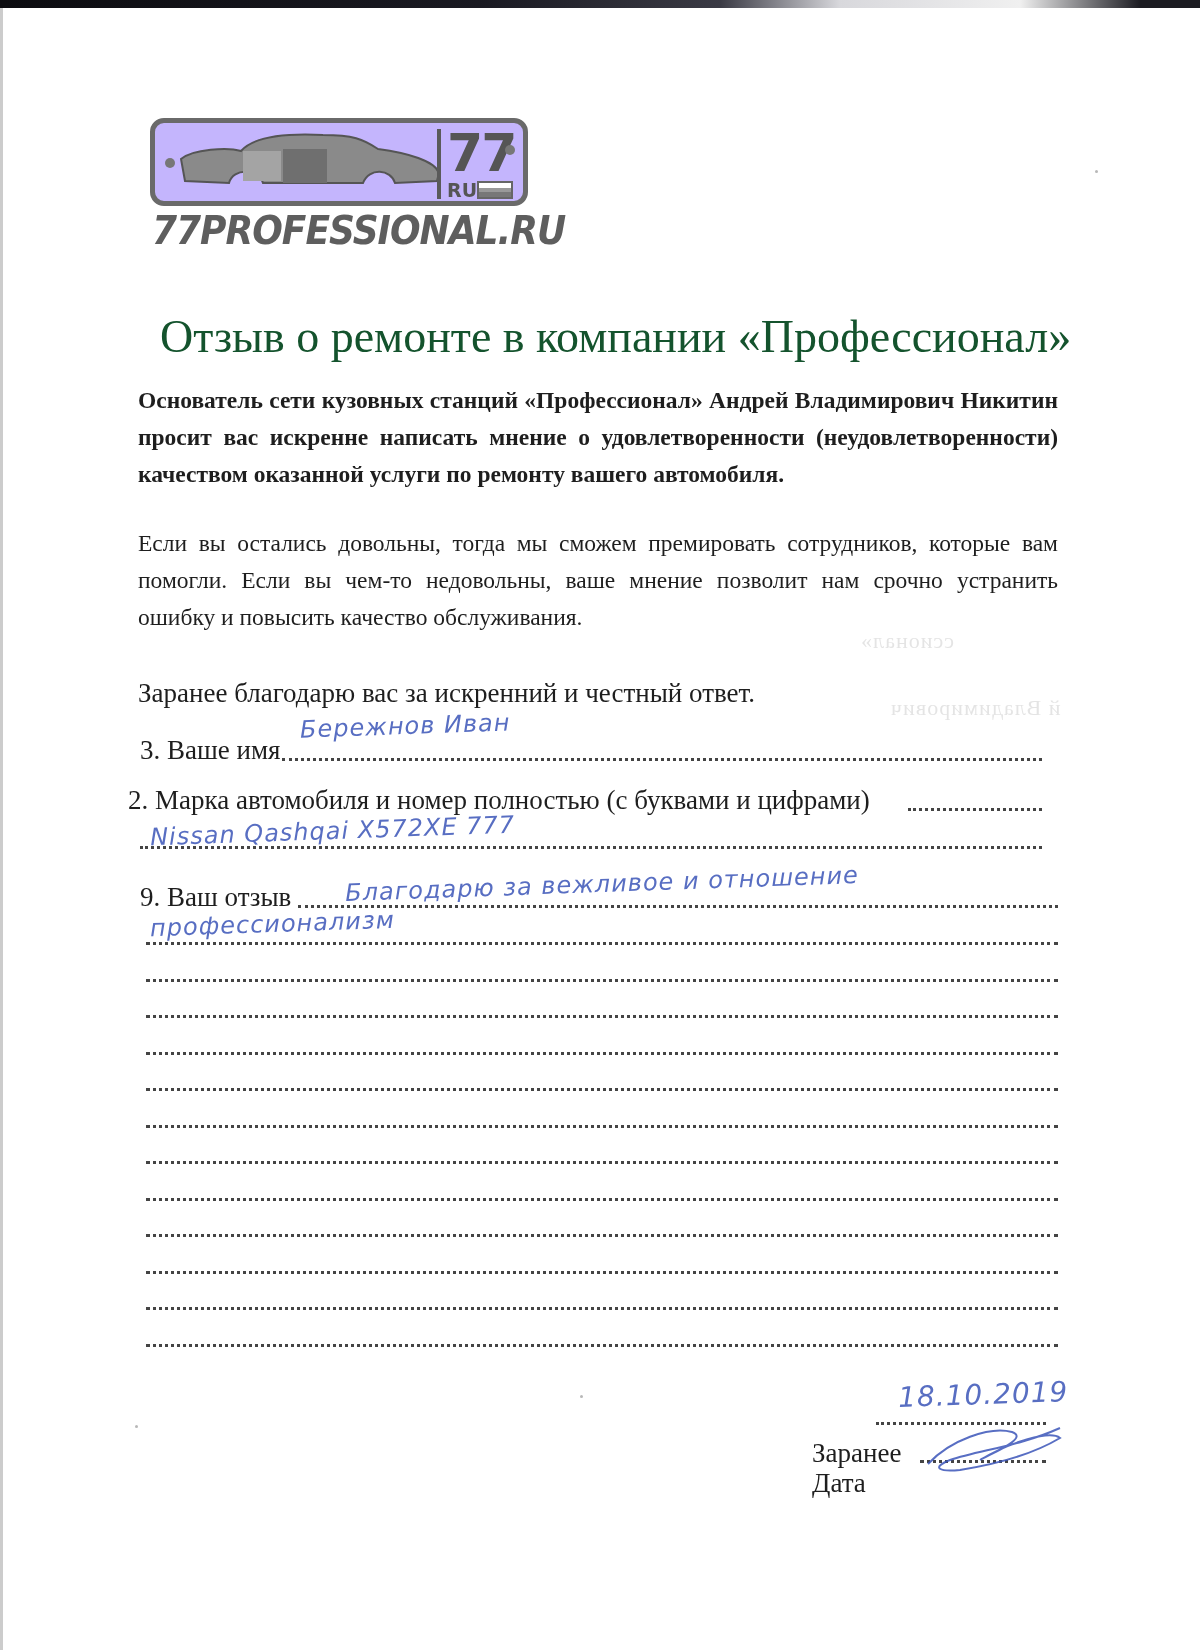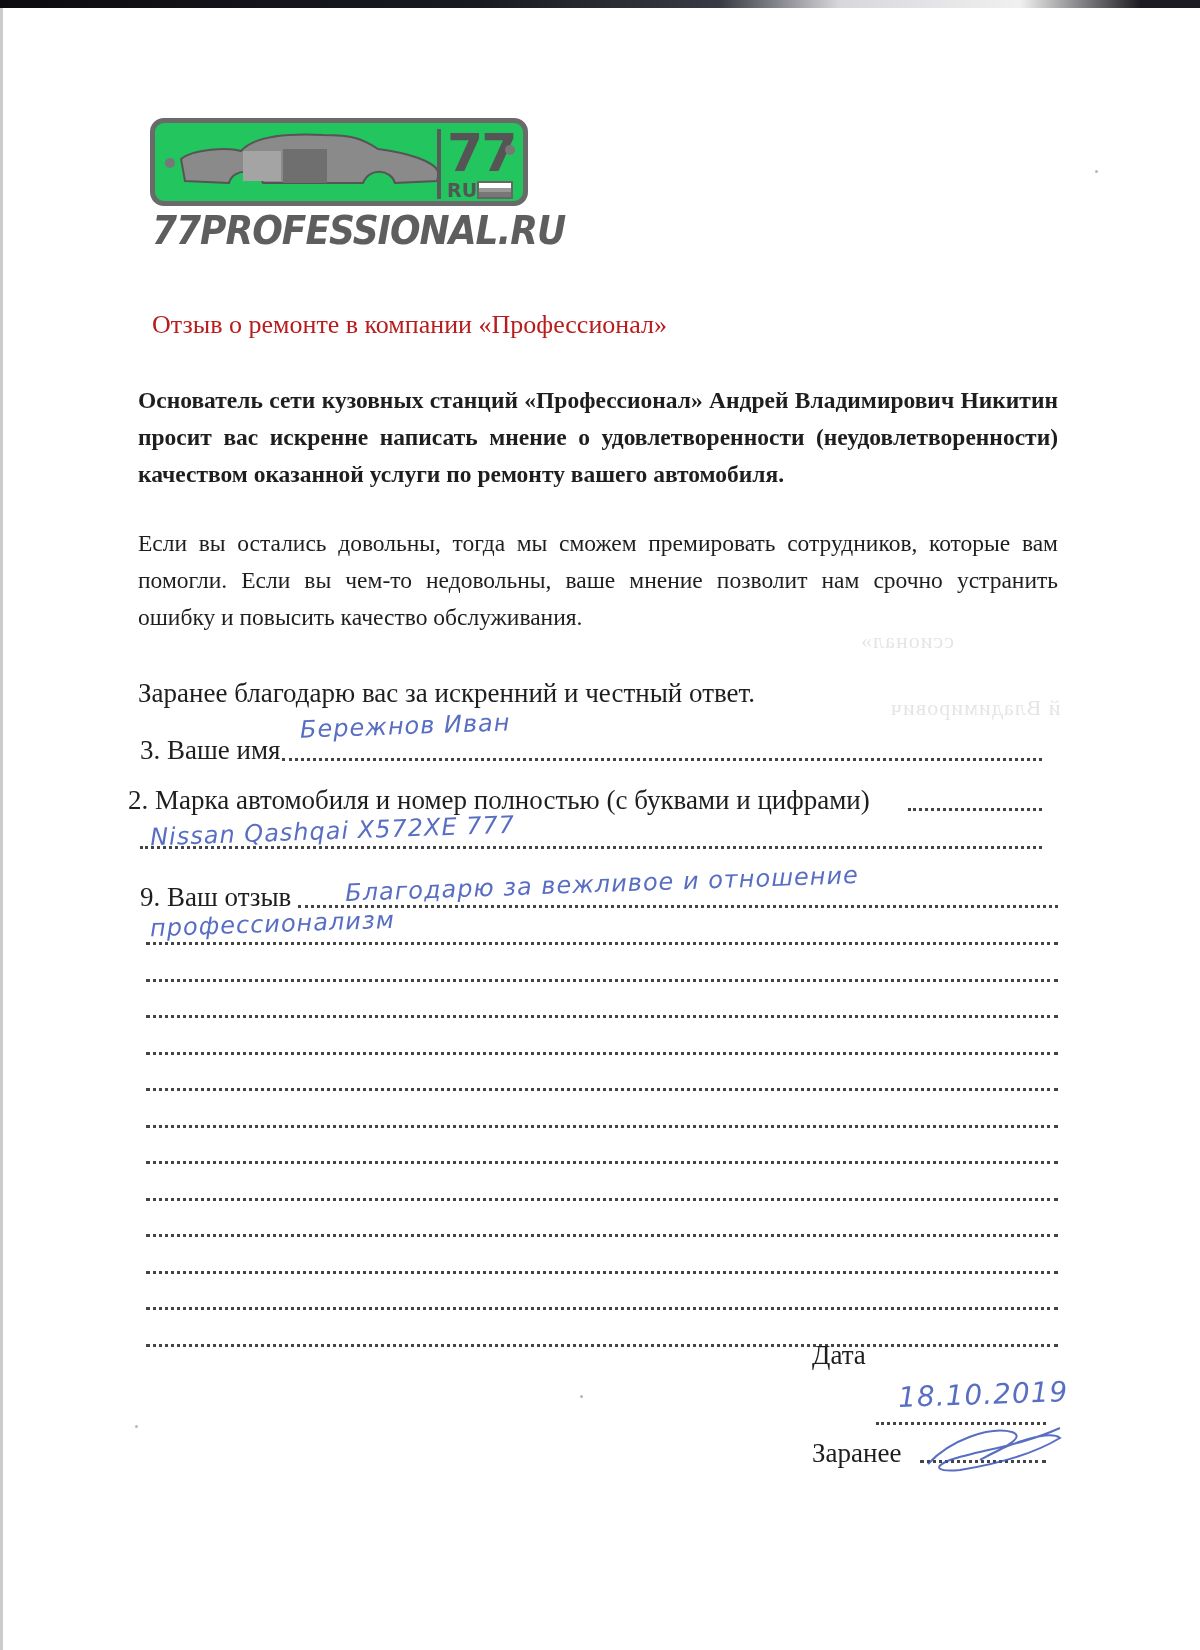--- a/index.html
+++ b/index.html
@@ -18,42 +18,42 @@
     background: #9a9a9a; opacity: .5;
   }
   .bleed {
     position: absolute; color: #cfcfcf; font-size: 22px; letter-spacing: 1px;
     transform: scaleX(-1); opacity: .55; white-space: nowrap;
   }
   
   .logo { position: absolute; left: 150px; top: 112px; width: 385px; height: 140px; }
   .plate {
     position: absolute; left: 0; top: 6px; width: 378px; height: 88px;
-    border: 5px solid #6a6a6a; border-radius: 14px; background: #22c55e;
+    border: 5px solid #6a6a6a; border-radius: 14px; background: #c4b5fd;
     box-sizing: border-box;
   }
   .plate-divider { position: absolute; left: 282px; top: 6px; width: 4px; height: 70px; background: #5a5a5a; }
   .plate-region {
     position: absolute; left: 292px; top: 2px; font-family: "DejaVu Sans", sans-serif;
     font-weight: bold; font-size: 52px; color: #555; line-height: 56px; letter-spacing: -2px;
   }
   .plate-rus {
     position: absolute; left: 292px; top: 56px; font-family: "DejaVu Sans", sans-serif;
     font-weight: bold; font-size: 19px; color: #555; text-align: center;
   }
   .plate-flag { position: absolute; left: 322px; top: 58px; width: 32px; height: 14px; border: 2px solid #666; background: linear-gradient(#fff 33%, #999 33%, #999 66%, #777 66%); }
   .plate-dot { position: absolute; width: 10px; height: 10px; border-radius: 50%; background: #777; }
   .logo-text {
     position: absolute; left: 2px; top: 96px; font-family: "DejaVu Sans", sans-serif;
     font-weight: bold; font-style: italic; font-size: 36px; color: #5e5e5e; letter-spacing: -1px;
     transform: scaleY(1.1); transform-origin: left top;
   }
   
   .title {
-    position: absolute; left: 152px; top: 310px; font-size: 26px; color: #b91c1c; white-space: nowrap;
+    position: absolute; left: 160px; top: 310px; font-size: 46px; color: #14532d; white-space: nowrap;
   }
   .para {
     position: absolute; left: 138px; width: 920px; font-size: 23.5px; line-height: 37px;
     text-align: justify; text-align-last: left;
   }
   .para p { margin: 0; }
   .line { position: absolute; font-size: 27px; white-space: nowrap; }
   .dots {
     position: absolute; height: 0; border-bottom: 3px dotted #444;
   }
@@ -125,21 +125,21 @@
     <div class="dots" style="left: 146px; width: 912px; top: 1088px;"></div>
     <div class="dots" style="left: 146px; width: 912px; top: 1124.5px;"></div>
     <div class="dots" style="left: 146px; width: 912px; top: 1161px;"></div>
     <div class="dots" style="left: 146px; width: 912px; top: 1197.5px;"></div>
     <div class="dots" style="left: 146px; width: 912px; top: 1234px;"></div>
     <div class="dots" style="left: 146px; width: 912px; top: 1270.5px;"></div>
     <div class="dots" style="left: 146px; width: 912px; top: 1307px;"></div>
     <div class="dots" style="left: 146px; width: 912px; top: 1343.5px;"></div>
   </div>
 
-<div class="line" style="left:812px; top:1340px;">Дата</div>
+<div class="line" style="left:812px; top:1468px;">Дата</div>
 <div class="dots" style="left:876px; top:1422px; width:170px;"></div>
 <div class="hand" style="left:898px; top:1378px; font-size:28px;">18.10.2019</div>
 
 <div class="line" style="left:812px; top:1438px;">Заранее</div>
 <div class="dots" style="left:920px; top:1460px; width:126px;"></div>
 <svg class="sig" viewBox="0 0 150 55">
   <path d="M8 44 C30 20 70 6 92 12 C110 18 70 34 60 40 C90 22 130 10 140 18 C120 30 90 42 40 50 C20 52 10 48 30 40 C60 30 100 26 140 8" fill="none" stroke="#3b55b8" stroke-width="2" opacity=".85"></path>
 </svg>
 
 <div class="speck" style="left:580px; top:1395px;"></div>

